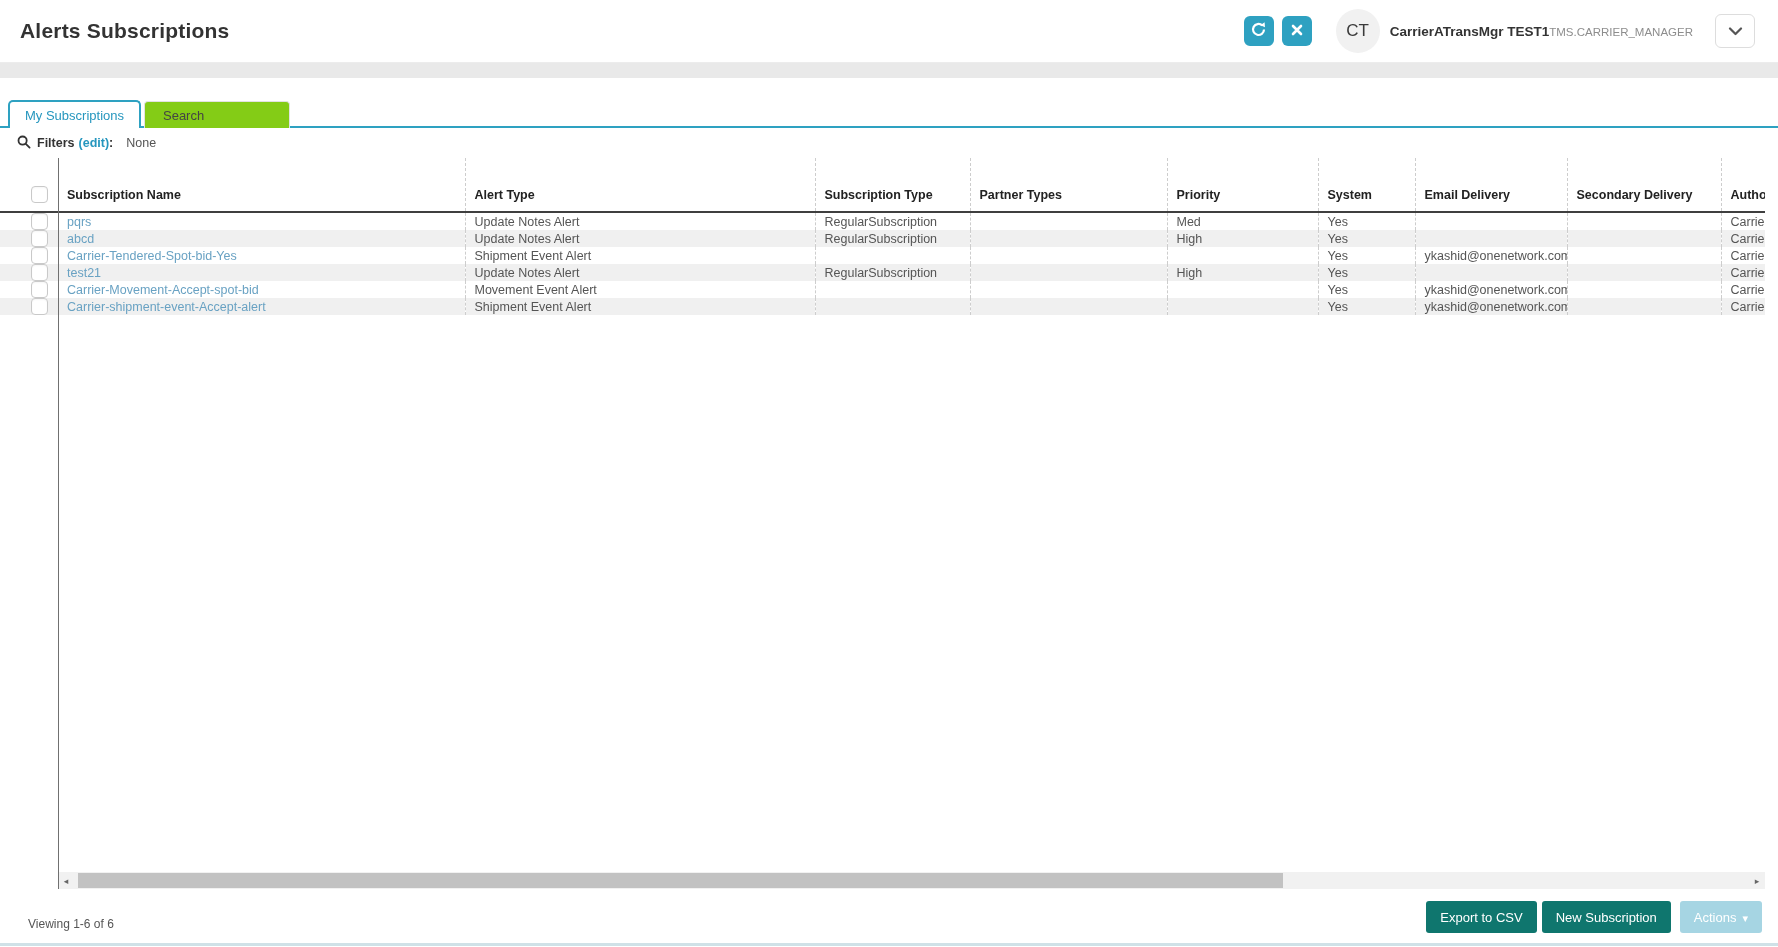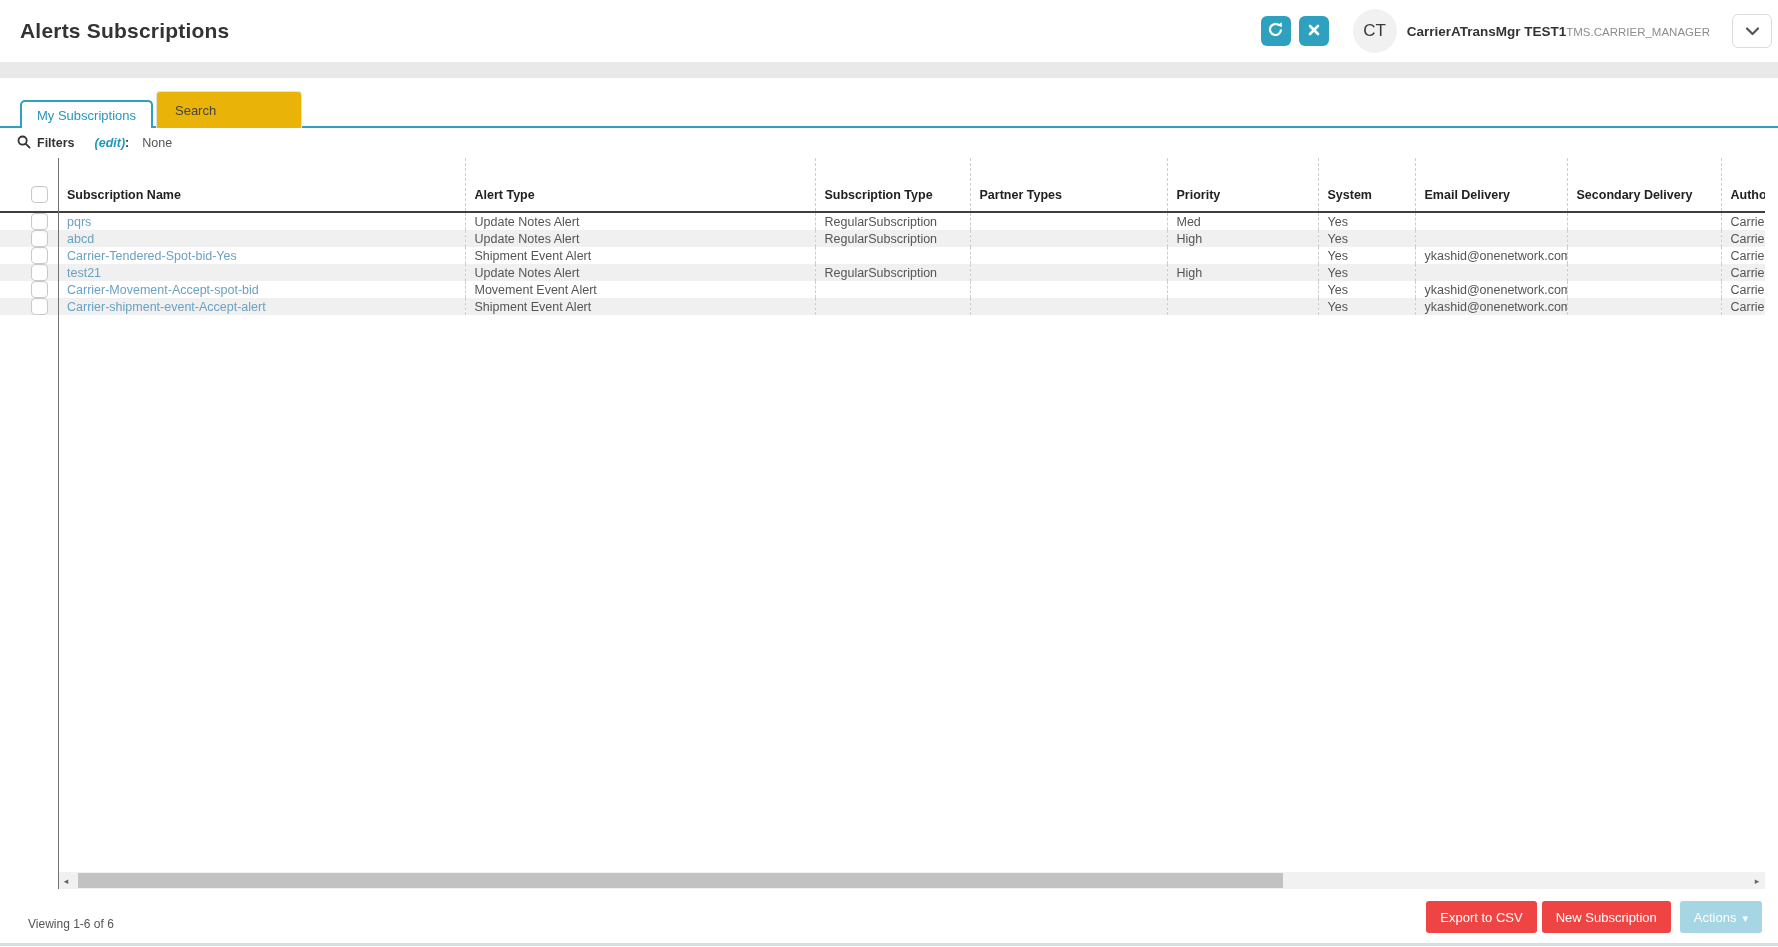--- a/index.html
+++ b/index.html
@@ -1,47 +1,47 @@
 <!DOCTYPE html>
 <html><head>
 <meta charset="utf-8">
 <style>
   * { margin:0; padding:0; box-sizing:border-box; }
   html,body { width:1778px; height:947px; overflow:hidden; }
   body { background:#e9e9e9; font-family:"Liberation Sans", sans-serif; color:#555; }
 
   
   .topbar { height:63px; background:#fff; display:flex; align-items:center;
-            padding:0 6px 0 20px; border-bottom:1px solid #ececec; }
+            padding:0 23px 0 20px; border-bottom:1px solid #ececec; }
   .title { font-size:21px; font-weight:700; color:#333; letter-spacing:.2px; }
   .tb-spacer { flex:1; }
   .icon-btn { width:30px; height:30px; border-radius:6px; background:#2EA1C1; border:none;
               display:flex; align-items:center; justify-content:center; cursor:pointer; margin-left:8px; }
   .avatar { width:44px; height:44px; border-radius:50%; background:#f1f1f1; color:#3a3a3a;
             display:flex; align-items:center; justify-content:center; font-size:17px; margin:0 10px 0 24px; }
   .user-block { display:flex; flex-direction:row; justify-content:center; min-width:170px; }
   .user-name { font-size:13.5px; font-weight:700; color:#333; }
   .user-role { font-size:11.5px; color:#8d8d8d; margin-top:2px; }
   .chev-btn { width:40px; height:34px; border:1px solid #ddd; border-radius:6px; background:#fff;
               display:flex; align-items:center; justify-content:center; margin-left:22px; cursor:pointer; }
 
   
   .panel { margin-top:15px; height:869px; background:#fff; display:flex; flex-direction:column; position:relative; }
 
-  .tabs-row { height:50px; position:relative; display:flex; align-items:flex-end; padding-left:20px; }
+  .tabs-row { height:50px; position:relative; display:flex; align-items:flex-end; padding-left:8px; }
   .tabs-row::after { content:""; position:absolute; left:0; right:0; bottom:0; height:2px; background:#2EA1C1; }
   .tab { height:28px; display:flex; align-items:center; font-size:13px; cursor:pointer; position:relative; z-index:1; }
   .tab.active { background:#fff; border:2px solid #2EA1C1; border-bottom:none; border-radius:5px 5px 0 0;
                 color:#2596BE; padding:0 15px; }
-  .tab.inactive { background:#eab308; border:1px solid #e2e2e2; border-bottom:none; border-radius:4px 4px 0 0;
-                  color:#444; height:37px; margin-left:3px; padding:0 85px 0 18px; }
+  .tab.inactive { background:#84cc16; border:1px solid #e2e2e2; border-bottom:none; border-radius:4px 4px 0 0;
+                  color:#444; height:27px; margin-left:3px; padding:0 85px 0 18px; }
 
   .filters { height:30px; display:flex; align-items:center; padding-left:17px; font-size:12.5px; }
   .filters .lbl { font-weight:700; color:#333; margin-left:6px; }
-  .filters .edit { color:#2596BE; font-weight:700; margin-left:20px; cursor:pointer;font-style:italic; }
+  .filters .edit { color:#2596BE; font-weight:700; margin-left:4px; cursor:pointer; }
   .filters .colon { font-weight:700; color:#333; }
   .filters .val { margin-left:13px; color:#555; }
 
   .gridwrap { flex:1; position:relative; display:flex; flex-direction:column;gap:40px; }
   .vline { position:absolute; left:58px; top:0; bottom:0; width:1px; background:#707070; z-index:5; }
 
   .grid { flex:1; overflow:hidden; width:1765px; position:relative; }
   table { border-collapse:collapse; table-layout:fixed; width:1921px; }
   th { text-align:left; vertical-align:bottom; font-size:12.5px; color:#222;
        padding:0 4px 9px 9px; height:54px; border-bottom:2px solid #3F3F3F; font-weight:700; white-space:nowrap; overflow:hidden; }
@@ -60,21 +60,21 @@
   .hs-arrow { position:absolute; top:0; width:16px; height:17px; display:flex; align-items:center; justify-content:center;
               font-family:"DejaVu Sans", sans-serif; font-size:9px; color:#666; cursor:pointer; }
   .hs-left { left:0; } .hs-right { right:0; }
   .hs-thumb { position:absolute; left:20px; top:1px; height:15px; width:1205px; background:#c2c2c2; cursor:grab; }
 
   
   .footer { height:58px; position:relative; background:#fff; }
   .footer::after { content:""; position:absolute; left:0; right:0; bottom:1px; height:3px; background:#cfe1e7; }
   .viewing { position:absolute; left:28px; top:28px; font-size:12px; color:#555; }
   .btns { position:absolute; right:16px; top:12px; display:flex; align-items:center; }
-  .btn { height:32px; border:none; border-radius:3px; background:#ef4444; color:#fff; font-size:13px;
+  .btn { height:32px; border:none; border-radius:3px; background:#0f766e; color:#fff; font-size:13px;
          font-family:"Liberation Sans", sans-serif; padding:0 14px; cursor:pointer; }
   .btn + .btn { margin-left:5px; }
   .btn.disabled { background:#A6D5E3; margin-left:9px; cursor:default; }
   .caret { font-family:"DejaVu Sans", sans-serif; font-size:11px; margin-left:6px; }
 </style>
 </head>
 <body>
 
 <div class="topbar">
   <div class="title">Alerts Subscriptions</div>

